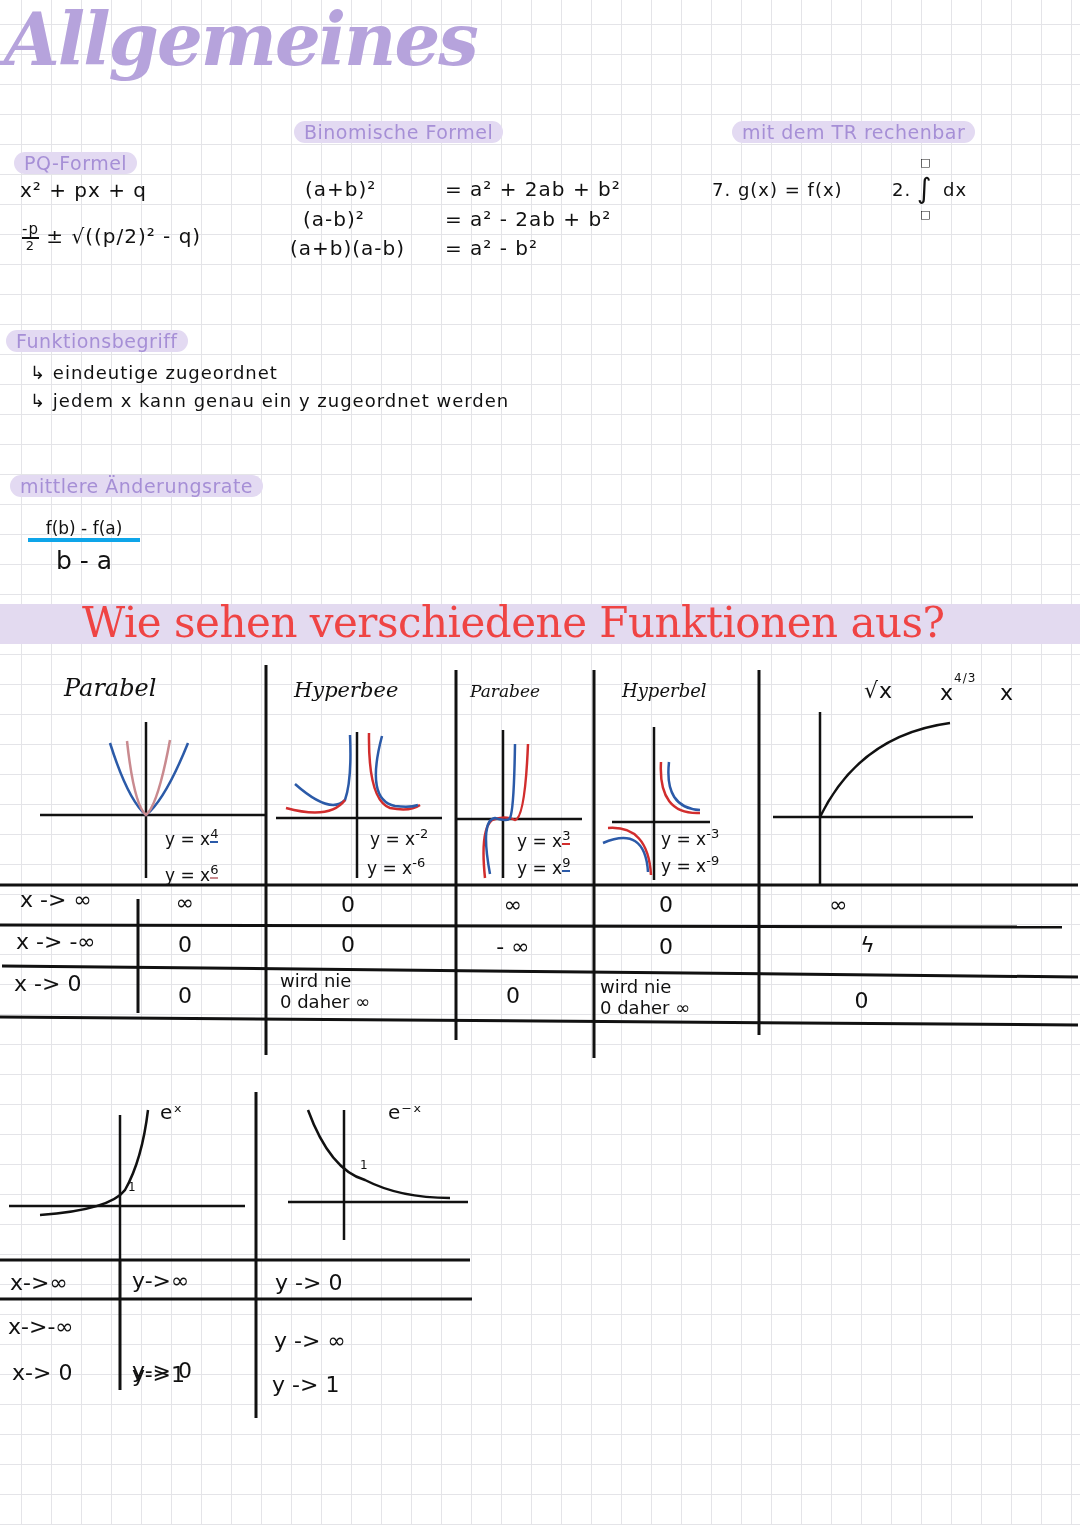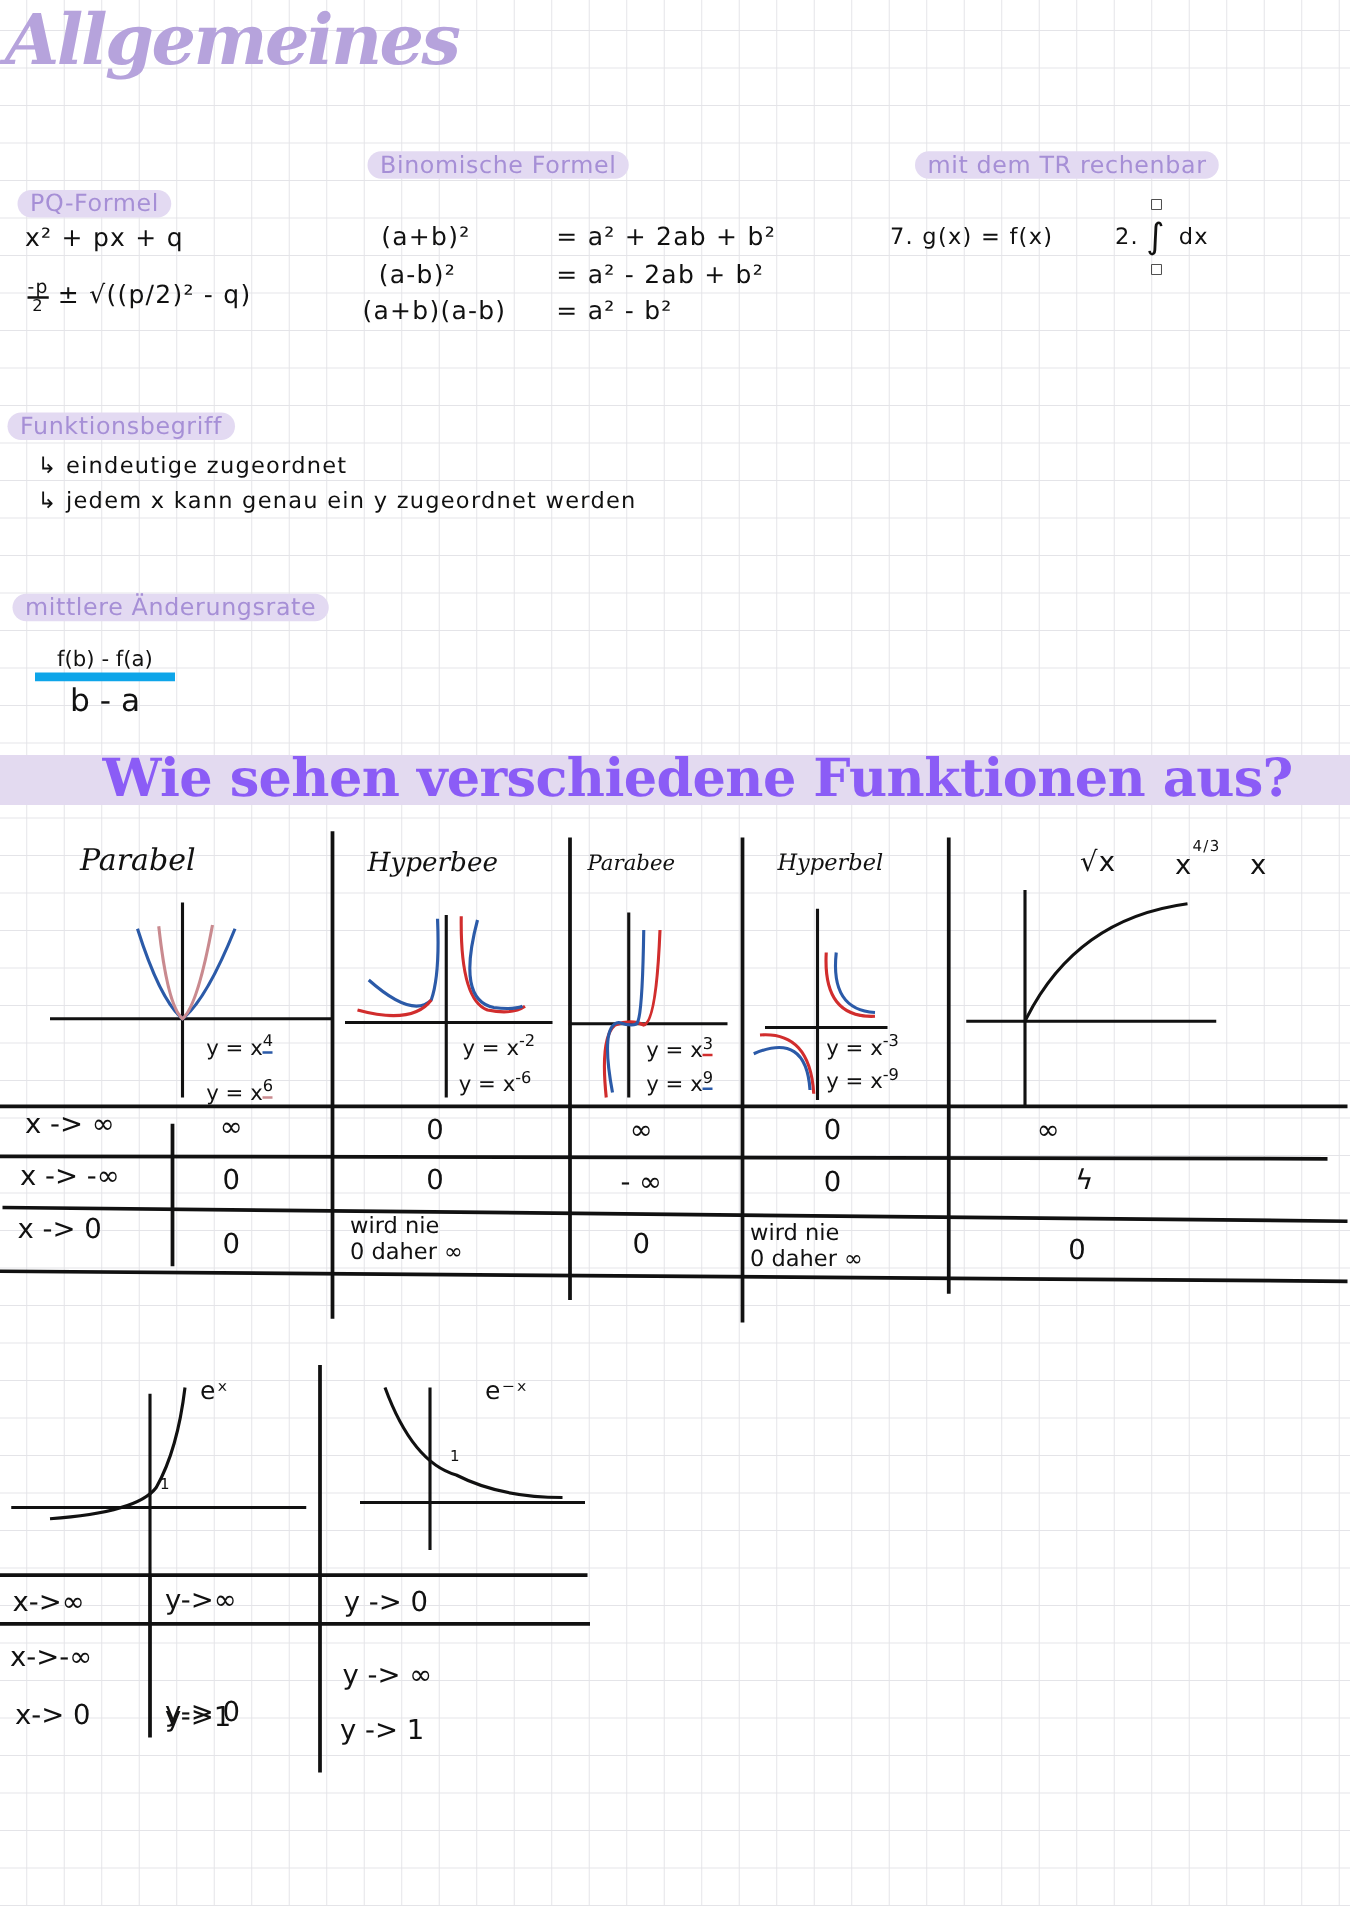--- a/index.html
+++ b/index.html
@@ -10,36 +10,36 @@
         linear-gradient(to right, #e4e4e8 1px, transparent 1px),
         linear-gradient(to bottom, #e4e4e8 1px, transparent 1px);
       background-size:30px 30px;
       background-position:21px 24px;
       font-family:"DejaVu Sans", sans-serif;
       color:#111;
     }
     .abs { position:absolute; }
     .title {
       left:4px; top:4px; font-family:"DejaVu Serif", serif; font-style:italic;
-      font-size:56px; color:#b6a3dc; letter-spacing:-2px; font-weight:bold;
+      font-size:72px; color:#b6a3dc; letter-spacing:-2px; font-weight:bold;
       line-height:1;
     }
     .pill {
       position:absolute; background:#e3daf2; color:#a68fd6; border-radius:12px;
       padding:0 10px; font-size:19px; line-height:22px; white-space:nowrap;
       letter-spacing:0.5px;
     }
     .hw { position:absolute; font-size:20px; white-space:nowrap; letter-spacing:1px; }
     .hw-sm { position:absolute; font-size:17px; white-space:nowrap; }
     .banner {
       position:absolute; left:0; top:604px; width:1080px; height:40px; background:#e3daf0;
     }
     .banner-text {
       position:absolute; left:82px; top:598px; font-family:"DejaVu Serif", serif;
-      font-size:42px; color:#8b5cf6; white-space:nowrap; letter-spacing:-0.5px;font-weight:bold;
+      font-size:42px; color:#ef4444; white-space:nowrap; letter-spacing:-0.5px;
     }
     .cell { position:absolute; font-size:22px; text-align:center; white-space:nowrap; }
     .colhead { position:absolute; font-size:24px; white-space:nowrap; font-style:italic; font-family:"DejaVu Serif", serif;text-align:right; }
     svg { position:absolute; overflow:visible; }
     .sup { font-size:13px; vertical-align:super; }
     .frac { display:inline-block; text-align:center; vertical-align:middle; line-height:1; }
     .frac span { display:block; }
   </style>
 </head>
 <body>
@@ -70,21 +70,21 @@
 <div class="hw" style="left:917px;top:172px;font-size:28px;">∫</div>
 <div class="hw-sm" style="left:920px;top:156px;font-size:11px;">□</div>
 <div class="hw-sm" style="left:920px;top:208px;font-size:11px;">□</div>
 <div class="hw" style="left:943px;top:179px;font-size:18px;">dx</div>
 
 <div class="pill" style="left:6px;top:330px;">Funktionsbegriff</div>
 <div class="hw" style="left:30px;top:362px;font-size:18px;">↳ eindeutige zugeordnet</div>
 <div class="hw" style="left:30px;top:390px;font-size:18px;">↳ jedem x kann genau ein y zugeordnet werden</div>
 
 <div class="pill" style="left:10px;top:475px;">mittlere Änderungsrate</div>
-<div class="hw-sm" style="left:28px;top:518px;width:112px;text-align:center;border-bottom:7px solid #0ea5e9;">f(b) - f(a)</div>
+<div class="hw-sm" style="left:28px;top:518px;width:112px;text-align:center;border-bottom:4px solid #0ea5e9;">f(b) - f(a)</div>
 <div class="hw-sm" style="left:28px;top:546px;width:112px;text-align:center;font-size:25px;">b - a</div>
 
 <div class="banner"></div>
 <div class="banner-text">Wie sehen verschiedene Funktionen aus?</div>
 
 <div class="colhead" style="left:64px;top:674px;">Parabel</div>
 <div class="colhead" style="left:294px;top:678px;font-size:21px;">Hyperbee</div>
 <div class="colhead" style="left:470px;top:681px;font-size:17px;">Parabee</div>
 <div class="colhead" style="left:622px;top:680px;font-size:18px;">Hyperbel</div>
 <div class="hw" style="left:864px;top:678px;font-size:22px;">√x</div>

